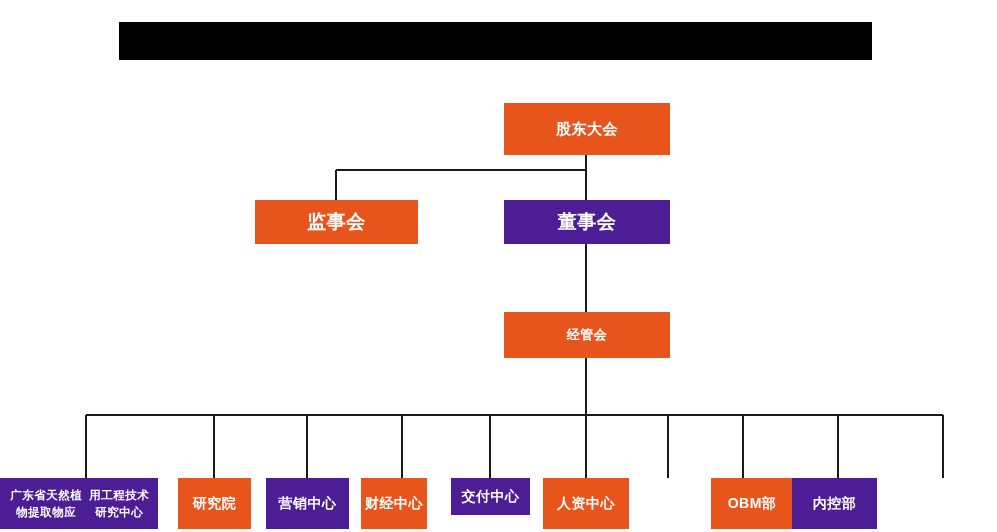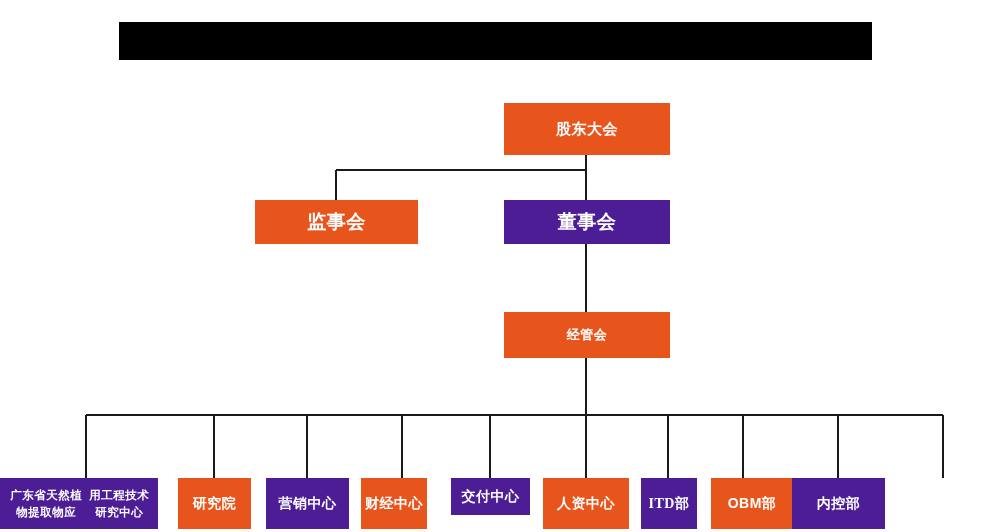--- a/index.html
+++ b/index.html
@@ -130,26 +130,23 @@
   </div>
 
   <div class="node light node-l4" style="left:451px; top:478px; width:79px; height:37px;">
     <span>交付中心</span>
   </div>
 
   <div class="node dark node-l4" style="left:543px; top:478px; width:86px; height:51px;">
     <span>人资中心</span>
   </div>
 
-  <div class="node light node-l4" style="left:641px; top:478px; width:56px; height:51px;">
-    <span>ITD部</span>
-  </div>
 
   <div class="node dark node-l4" style="left:711px; top:478px; width:82px; height:51px;">
     <span>OBM部</span>
   </div>
 
-  <div class="node light node-l4" style="left:792px; top:478px; width:93px; height:51px;">
+  <div class="node light node-l4" style="left:792px; top:478px; width:85px; height:51px;">
     <span>内控部</span>
   </div>
 
 
 </div>
 
 </body></html>

